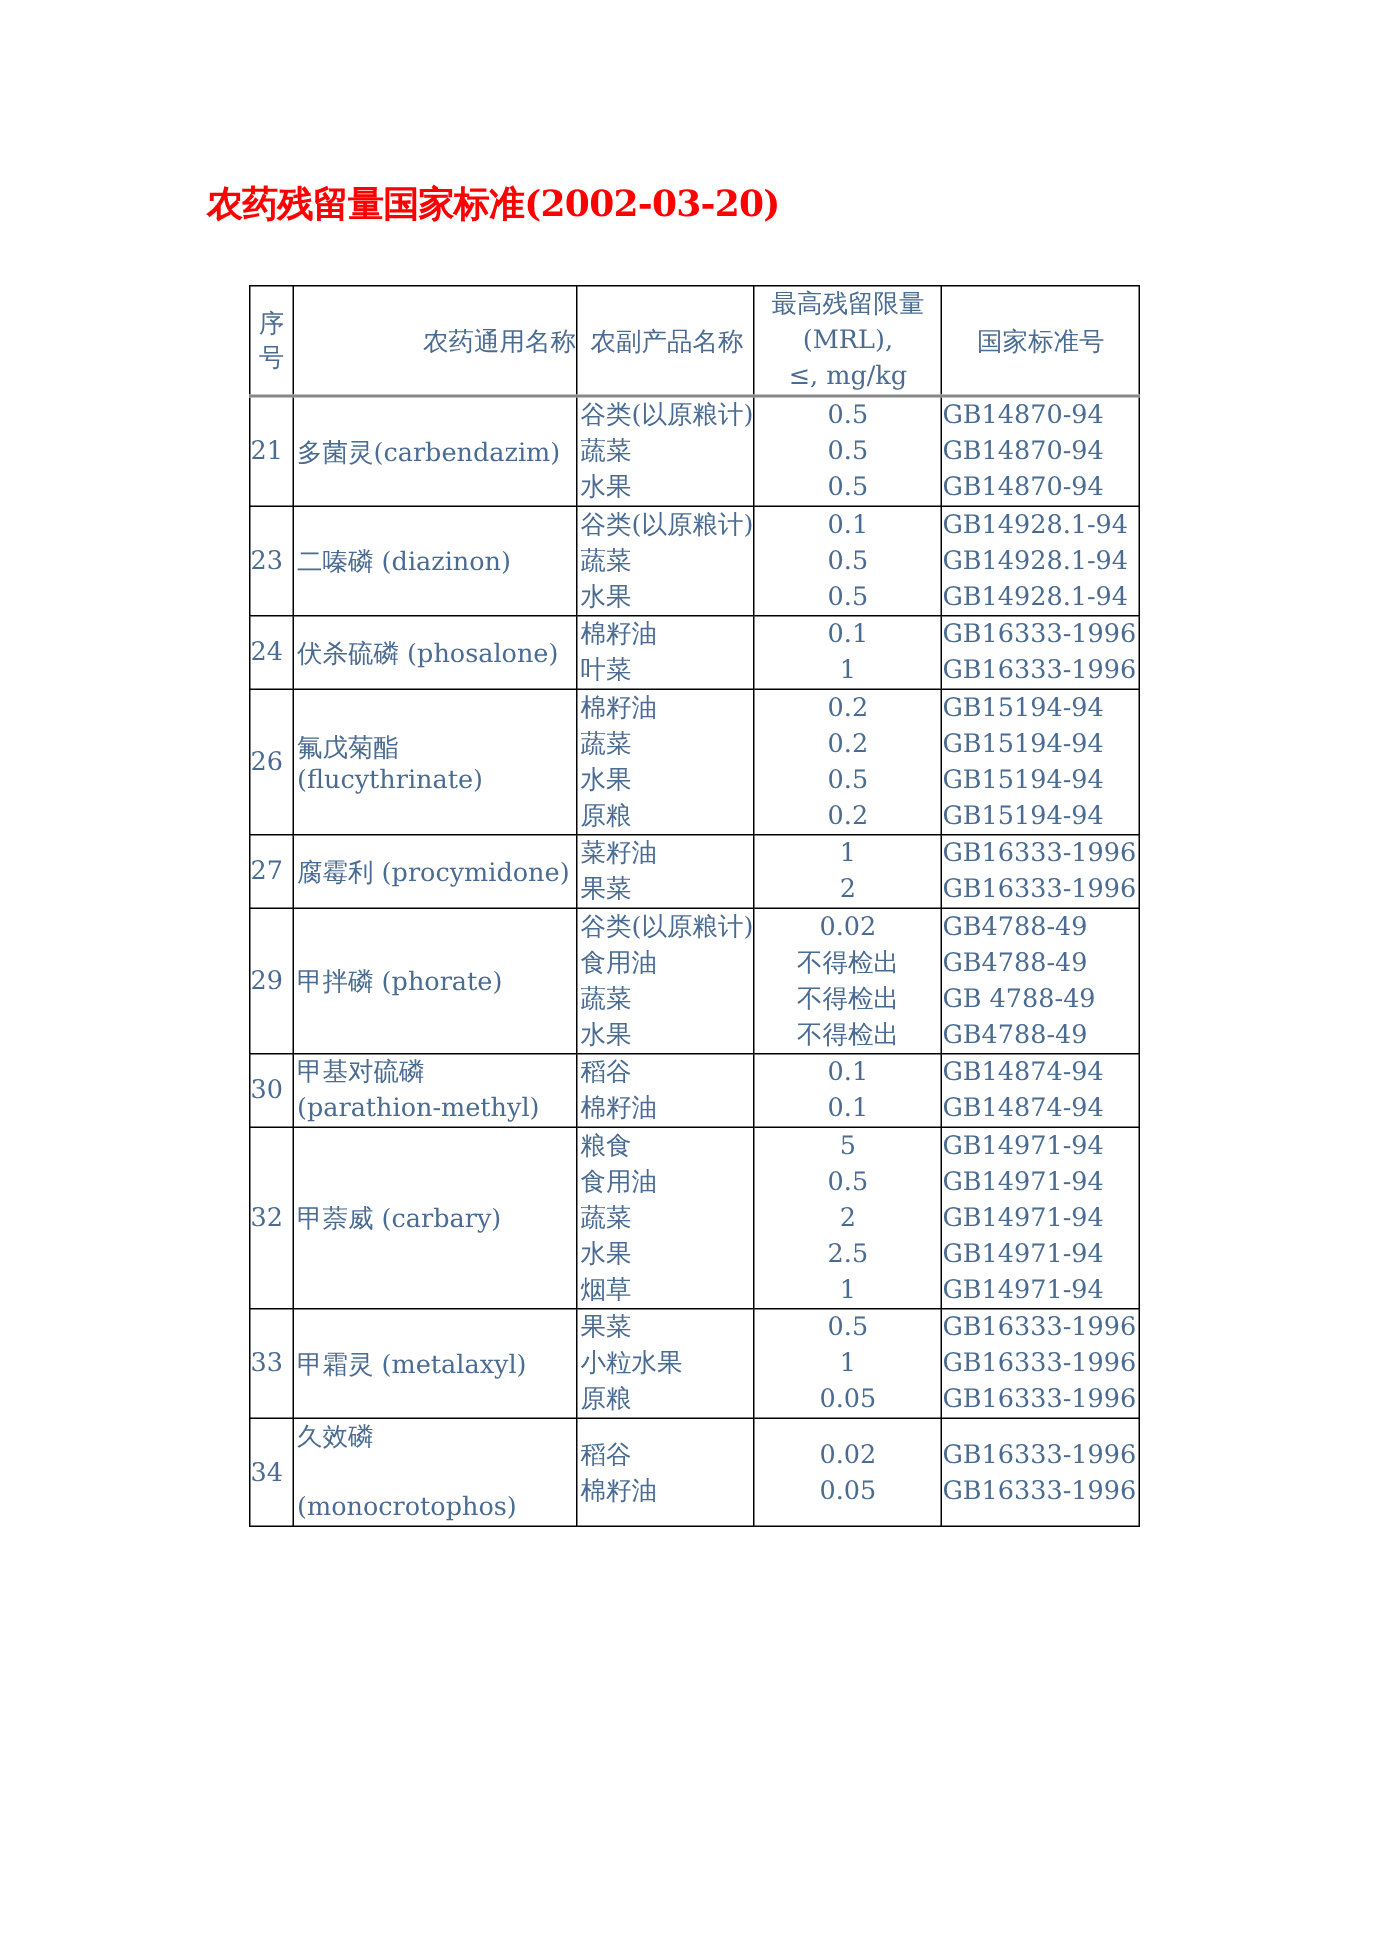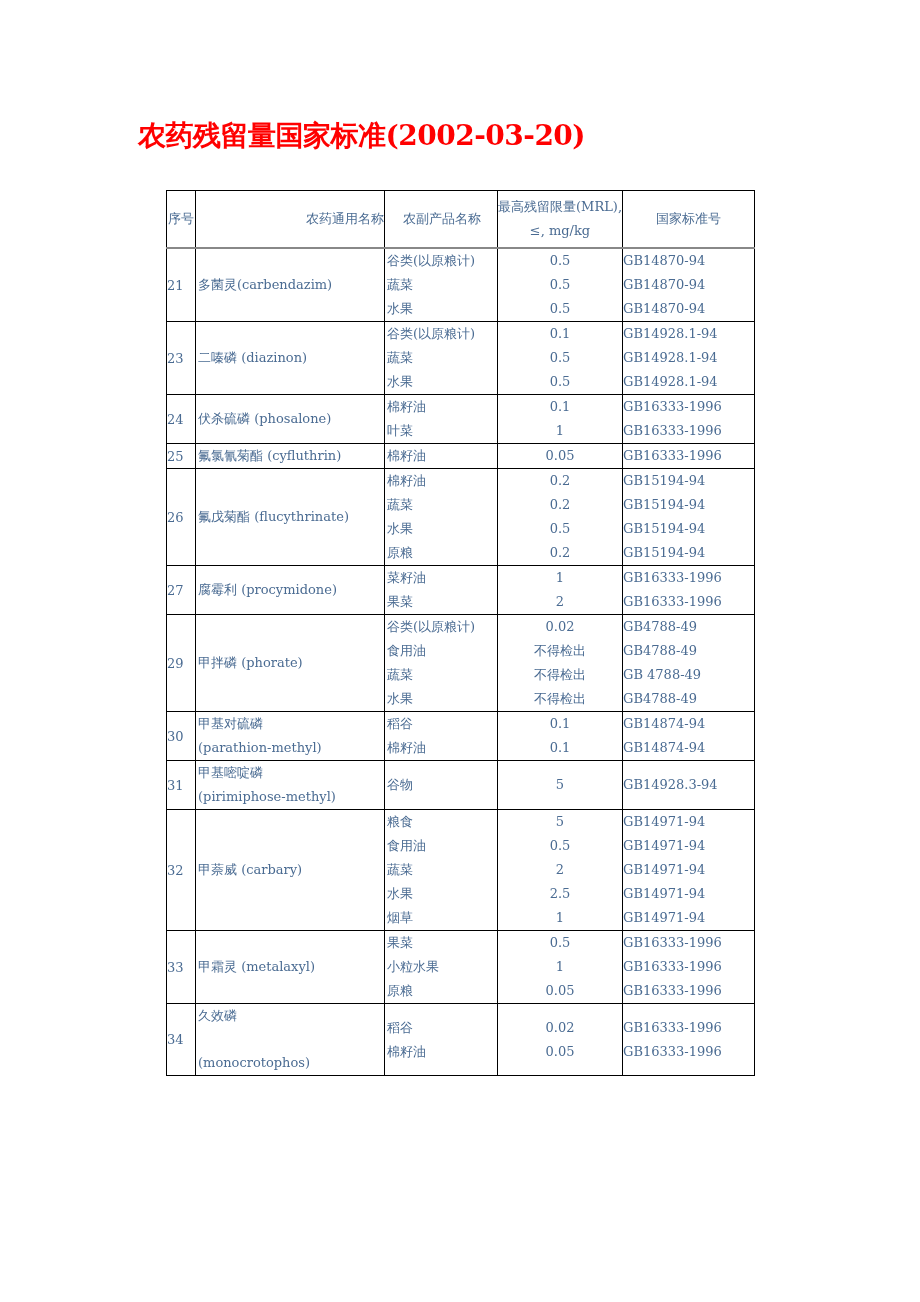--- a/index.html
+++ b/index.html
@@ -1,27 +1,27 @@
 <!DOCTYPE html>
 <html><head>
 <meta charset="utf-8">
 <style>
   html, body { margin: 0; padding: 0; background: #ffffff; }
   body { width: 920px; height: 1302px; position: relative; overflow: hidden; }
   .page-title {
     position: absolute; left: 138px; top: 114px;
     font-family: "DejaVu Serif", "Liberation Serif", serif;
-    font-size: 28px; font-weight: bold; color: #ff0000;
+    font-size: 24px; font-weight: bold; color: #ff0000;
     letter-spacing: -0.5px; white-space: nowrap; line-height: 44px;
   }
   .tbl {
     position: absolute; left: 166px; top: 190px;
     border-collapse: collapse;
     font-family: "DejaVu Serif", "Liberation Serif", serif;
-    font-size: 13px; color: #4a6b92;
+    font-size: 17px; color: #4a6b92;
   }
   .tbl td {
     border: 1px solid #000;
     padding: 0;
     vertical-align: middle;
   }
   .tbl td.idx { width: 28px; }
   .tbl td.name { width: 186px; text-align: left; padding-left: 2px; }
   .tbl td.prod { width: 110px; text-align: left; padding-left: 2px; }
   .tbl td.mrl { width: 124px; text-align: center; }
@@ -100,33 +100,20 @@
     <td class="mrl">
       <div class="line">0.1</div>
       <div class="line">1</div>
     </td>
     <td class="std">
       <div class="line">GB16333-1996</div>
       <div class="line">GB16333-1996</div>
     </td>
   </tr>
 
-  <tr style="height:25px">
-    <td class="idx">25</td>
-    <td class="name">氟氯氰菊酯 (cyfluthrin)</td>
-    <td class="prod">
-      <div class="line">棉籽油</div>
-    </td>
-    <td class="mrl">
-      <div class="line">0.05</div>
-    </td>
-    <td class="std">
-      <div class="line">GB16333-1996</div>
-    </td>
-  </tr>
 
   <tr style="height:97px">
     <td class="idx">26</td>
     <td class="name">氟戊菊酯 (flucythrinate)</td>
     <td class="prod">
       <div class="line">棉籽油</div>
       <div class="line">蔬菜</div>
       <div class="line">水果</div>
       <div class="line">原粮</div>
     </td>
@@ -198,36 +185,20 @@
     <td class="mrl">
       <div class="line">0.1</div>
       <div class="line">0.1</div>
     </td>
     <td class="std">
       <div class="line">GB14874-94</div>
       <div class="line">GB14874-94</div>
     </td>
   </tr>
 
-  <tr style="height:49px">
-    <td class="idx">31</td>
-    <td class="name">
-      <div class="line">甲基嘧啶磷</div>
-      <div class="line">(pirimiphose-methyl)</div>
-    </td>
-    <td class="prod">
-      <div class="line">谷物</div>
-    </td>
-    <td class="mrl">
-      <div class="line">5</div>
-    </td>
-    <td class="std">
-      <div class="line">GB14928.3-94</div>
-    </td>
-  </tr>
 
   <tr style="height:121px">
     <td class="idx">32</td>
     <td class="name">甲萘威 (carbary)</td>
     <td class="prod">
       <div class="line">粮食</div>
       <div class="line">食用油</div>
       <div class="line">蔬菜</div>
       <div class="line">水果</div>
       <div class="line">烟草</div>

